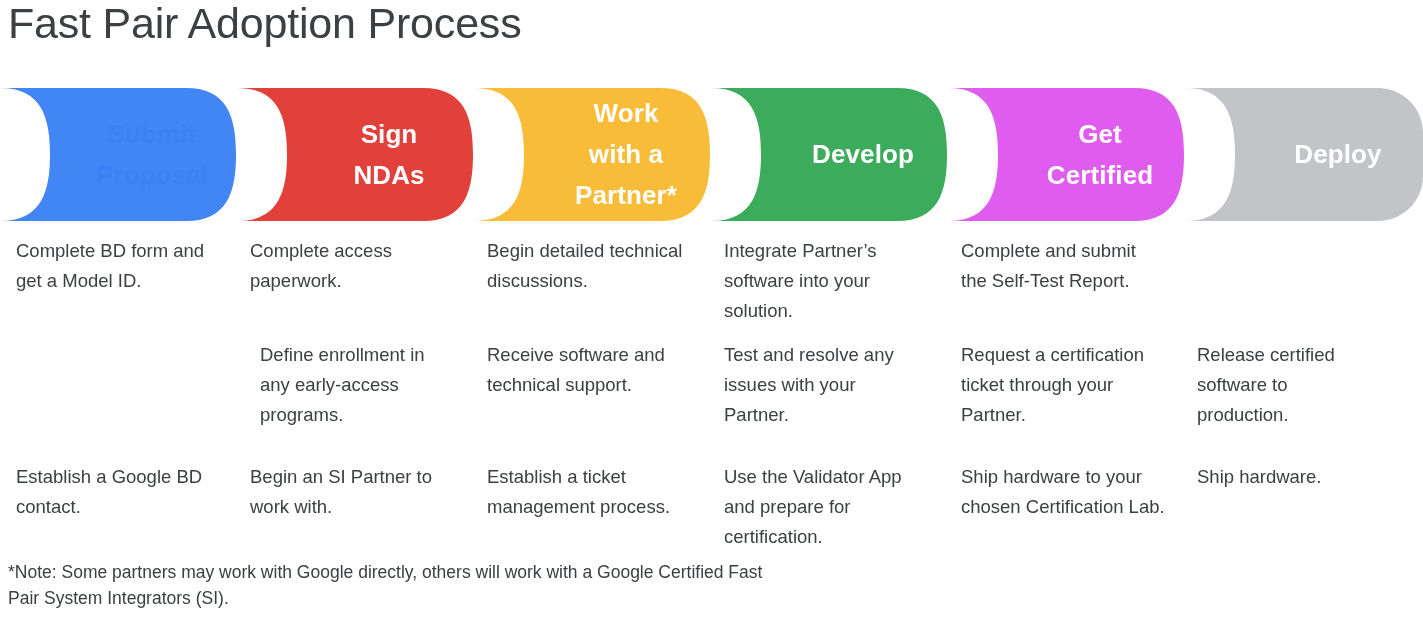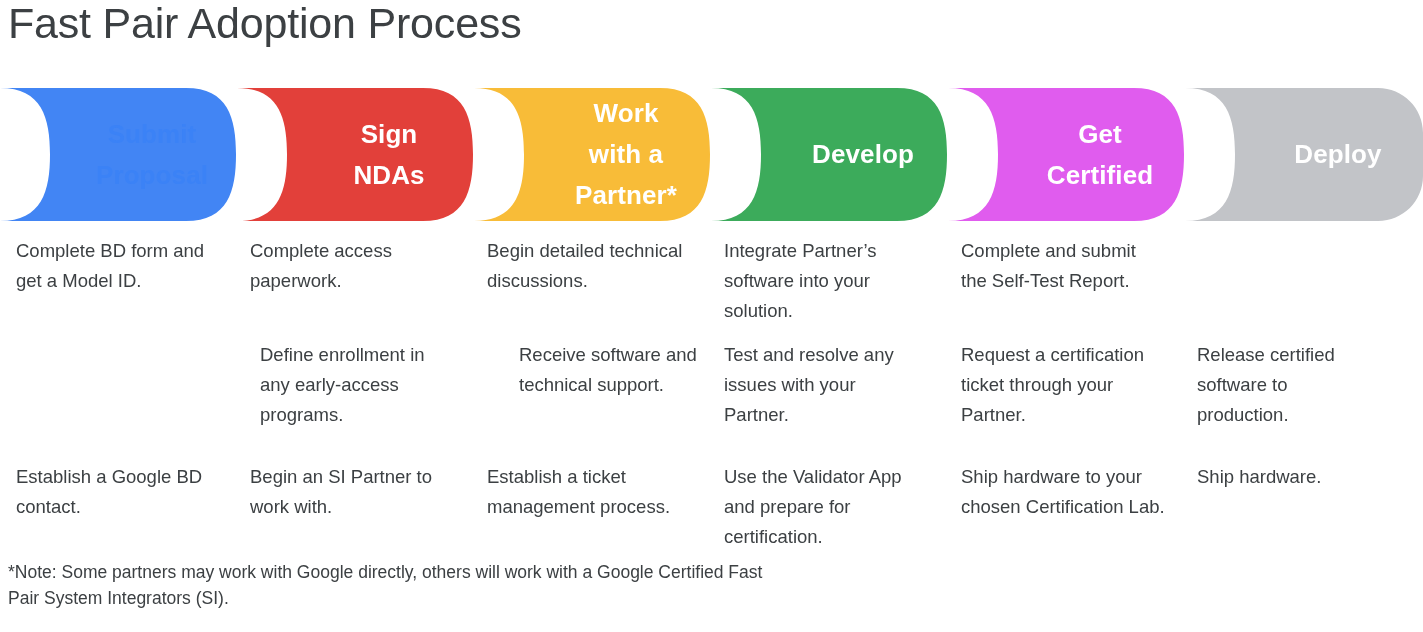--- a/index.html
+++ b/index.html
@@ -146,21 +146,21 @@
   <div class="body-row" style="height:104px;">
     <div class="body-cell" style="left:16px;width:215px;">Complete BD form and get a Model ID.</div>
     <div class="body-cell" style="left:250px;width:215px;">Complete access paperwork.</div>
     <div class="body-cell" style="left:487px;width:220px;">Begin detailed technical discussions.</div>
     <div class="body-cell" style="left:724px;width:190px;">Integrate Partner’s software into your solution.</div>
     <div class="body-cell" style="left:961px;width:205px;">Complete and submit the Self-Test Report.</div>
   </div>
 
   <div class="body-row" style="height:122px;">
     <div class="body-cell" style="left:260px;width:195px;">Define enrollment in any early-access programs.</div>
-    <div class="body-cell" style="left:487px;width:205px;margin-left:32px;">Receive software and technical support.</div>
+    <div class="body-cell" style="left:487px;width:205px;">Receive software and technical support.</div>
     <div class="body-cell" style="left:724px;width:190px;">Test and resolve any issues with your Partner.</div>
     <div class="body-cell" style="left:961px;width:210px;">Request a certification ticket through your Partner.</div>
     <div class="body-cell" style="left:1197px;width:160px;">Release certified software to production.</div>
   </div>
 
   <div class="body-row" style="height:110px;">
     <div class="body-cell" style="left:16px;width:215px;">Establish a Google BD contact.</div>
     <div class="body-cell" style="left:250px;width:205px;">Begin an SI Partner to work with.</div>
     <div class="body-cell" style="left:487px;width:215px;">Establish a ticket management process.</div>
     <div class="body-cell" style="left:724px;width:200px;">Use the Validator App and prepare for certification.</div>

